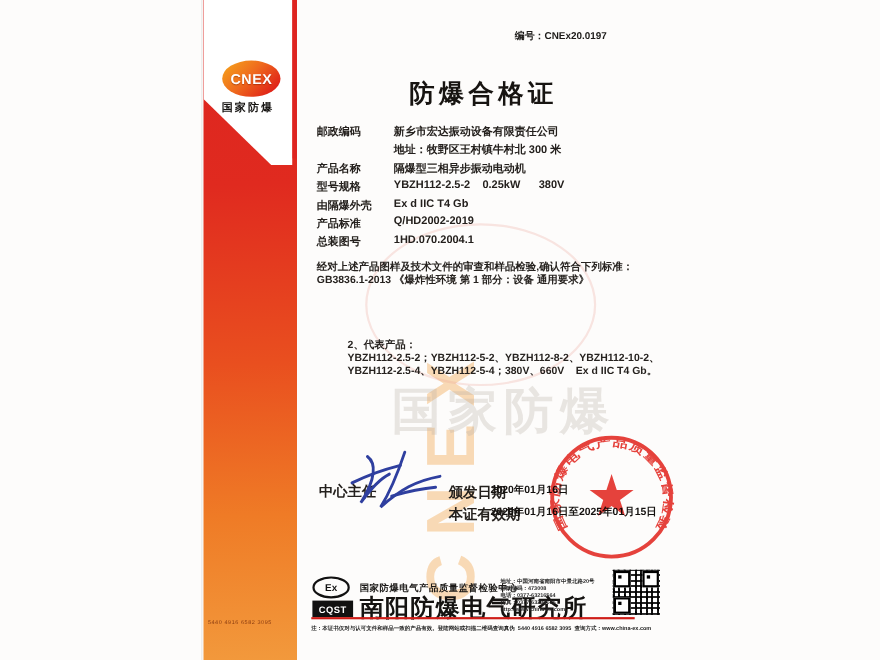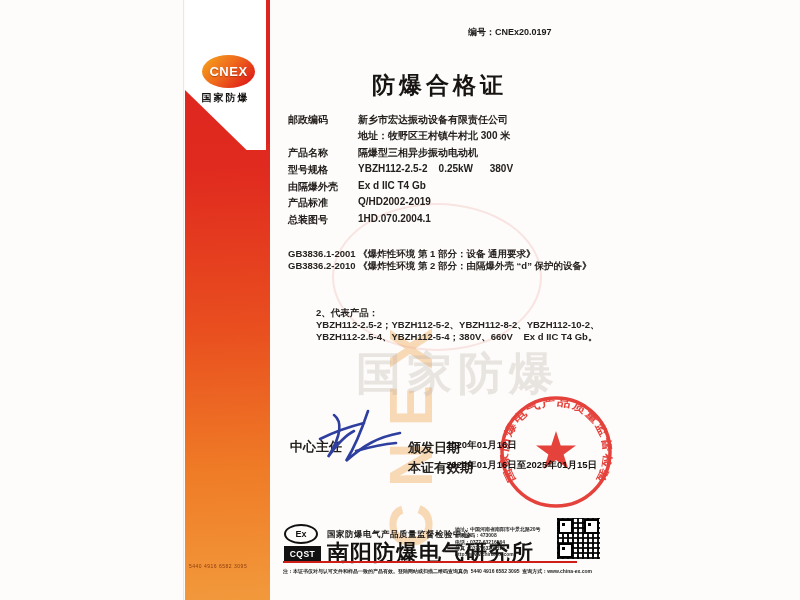--- a/index.html
+++ b/index.html
@@ -98,22 +98,22 @@
 
   <div class="abs lbl" style="left:288px;top:180px">由隔爆外壳</div>
   <div class="abs val" style="left:346px;top:180px">Ex d IIC T4 Gb</div>
 
   <div class="abs lbl" style="left:288px;top:196px">产品标准</div>
   <div class="abs val" style="left:346px;top:196px">Q/HD2002-2019</div>
 
   <div class="abs lbl" style="left:288px;top:213px">总装图号</div>
   <div class="abs val" style="left:346px;top:213px">1HD.070.2004.1</div>
 
-  <div class="abs para" style="left:288px;top:248px">GB3836.1-2001 《爆炸性环境 第 1 部分：设备 通用要求》</div>
-  <div class="abs para" style="left:288px;top:260px">GB3836.2-2010 《爆炸性环境 第 2 部分：由隔爆外壳 “d” 保护的设备》</div>
+  <div class="abs para" style="left:288px;top:236px">经对上述产品图样及技术文件的审查和样品检验,确认符合下列标准：</div>
+  <div class="abs para" style="left:288px;top:248px">GB3836.1-2013 《爆炸性环境 第 1 部分：设备 通用要求》</div>
 
   <div class="abs para" style="left:316px;top:307px">2、代表产品：</div>
   <div class="abs para" style="left:316px;top:319px">YBZH112-2.5-2；YBZH112-5-2、YBZH112-8-2、YBZH112-10-2、</div>
   <div class="abs para" style="left:316px;top:331px">YBZH112-2.5-4、YBZH112-5-4；380V、660V    Ex d IIC T4 Gb。</div>
 
   <div class="abs sig-lbl" style="left:290px;top:438px">中心主任</div>
   <svg class="abs" style="left:312px;top:405px" width="100" height="62" viewBox="0 0 100 62">
     <g fill="none" stroke="#2f3f9f" stroke-width="2.6" stroke-linecap="round">
       <path d="M22,10 C30,16 30,30 16,52 C26,38 34,30 42,26"></path>
       <path d="M8,34 C24,26 40,21 52,18"></path>

